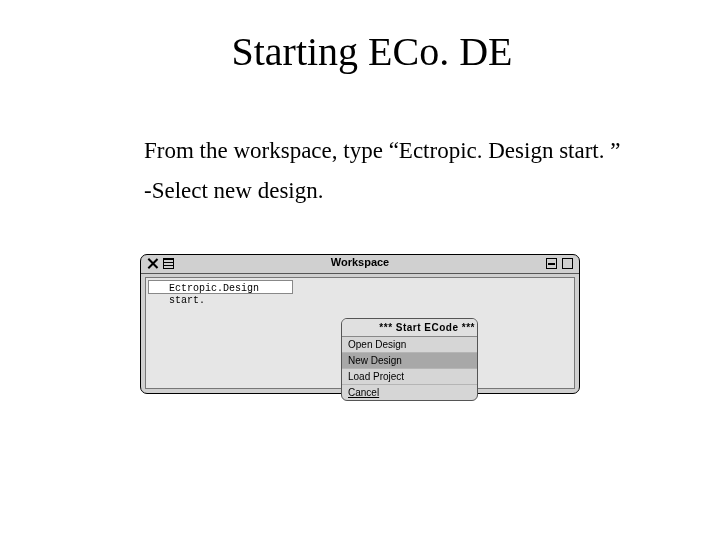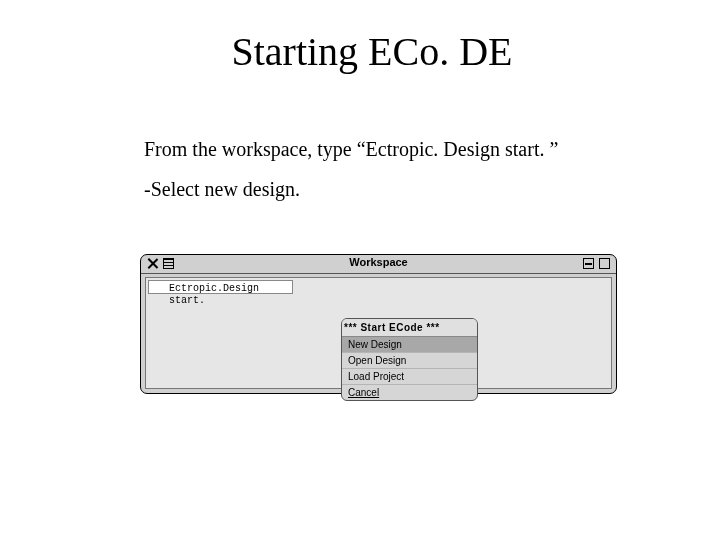--- a/index.html
+++ b/index.html
@@ -21,31 +21,31 @@
     position: absolute;
     top: 28px;
     left: 0;
     width: 100%;
     text-align: center;
     font-size: 40px;
   }
   .body-text {
     position: absolute;
     left: 132px;
-    font-size: 20px;
+    font-size: 23px;
   }
   .line1 { top: 138px; }
   .line2 { top: 178px; }
 
   
   .workspace-window {
     position: absolute;
     left: 128px;
     top: 254px;
-    width: 477px;
+    width: 440px;
     height: 140px;
     background: #d0d0d0;
     border: 1px solid #000;
     border-radius: 7px;
     box-sizing: border-box;
     font-family: Arial, Helvetica, sans-serif;
   }
   .ws-titlebar {
     height: 18px;
     border-bottom: 1px solid #555;
@@ -145,21 +145,21 @@
     width: 135px;
     background: #d6d6d6;
     border: 1px solid #555;
     border-radius: 6px;
     font-family: Arial, Helvetica, sans-serif;
     font-size: 10px;
     overflow: hidden;
   }
   .menu-header {
     background: #e0e0e0;
-    text-align: left;
+    text-align: right;
     padding: 3px 2px;
     font-weight: bold;
     border-bottom: 1px solid #888;
     letter-spacing: 0.5px;
   }
   .menu-item {
     padding: 2px 6px;
     border-bottom: 1px solid #b5b5b5;
     cursor: default;
   }
@@ -185,21 +185,21 @@
       <div class="ws-title">Workspace</div>
       <span class="tb-icon icon-collapse"></span>
       <span class="tb-icon icon-max"></span>
     </div>
 
     <div class="ws-body">
       <div class="command-bar">Ectropic.Design start.</div>
 
       <div class="popup-menu">
         <div class="menu-header">***  Start ECode  ***</div>
+        <div class="menu-item">Open Design</div>
         <div class="menu-item selected">New Design</div>
-        <div class="menu-item">Open Design</div>
         <div class="menu-item">Load Project</div>
         <div class="menu-item">Cancel</div>
       </div>
     </div>
   </div>
 
 </div>
 
 </body></html>

